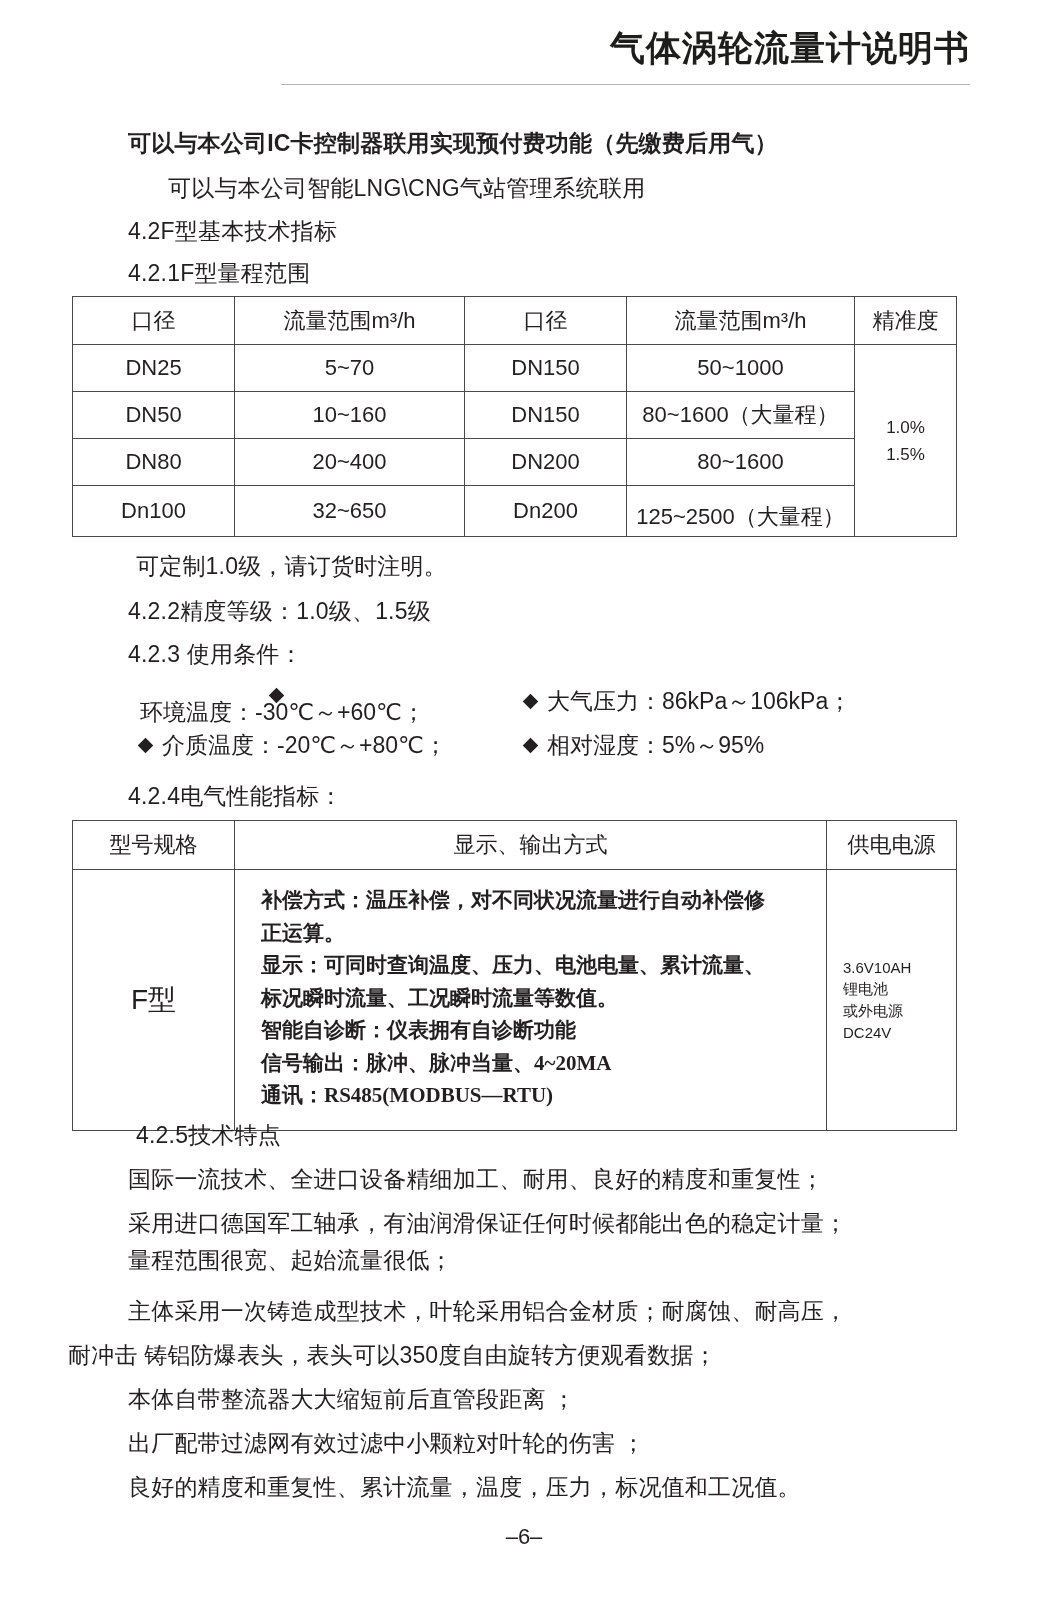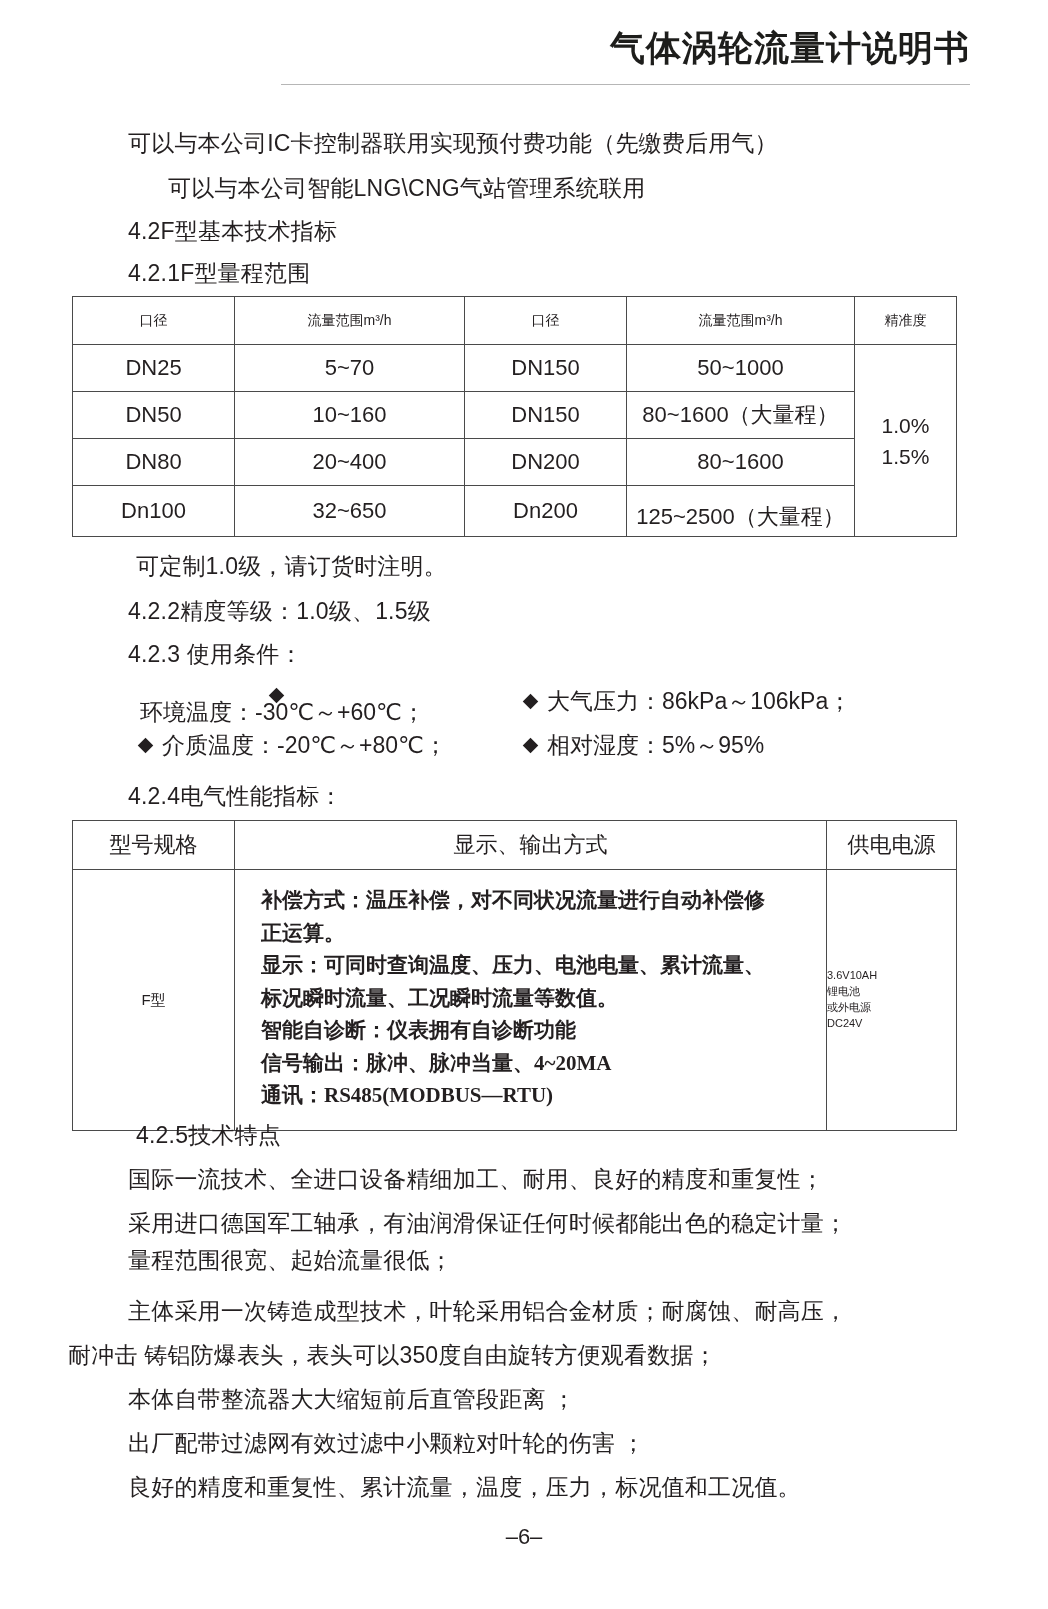--- a/index.html
+++ b/index.html
@@ -92,62 +92,63 @@
   table.doc-table th {
     border: 1px solid #4a4a4a;
     text-align: center;
     vertical-align: middle;
     font-weight: normal;
     padding: 0;
   }
 
   
   #range-table { left: 72px; top: 296px; width: 884px; }
-  #range-table th { height: 47px; font-size: 14px; }
+  #range-table th { height: 47px; font-size: 22px; }
   #range-table td { height: 46px; font-size: 22px; }
   #range-table .c-dia  { width: 162px; }
   #range-table .c-flow { width: 230px; }
   #range-table .c-dia2 { width: 162px; }
   #range-table .c-flow2{ width: 228px; }
   #range-table .c-acc  { width: 102px; }
   #range-table td.acc-cell {
     vertical-align: middle;
-    font-size: 21px;
+    font-size: 17px;
     line-height: 1.0;
     padding: 0;
   }
   #range-table td.acc-cell .acc-a { display: block; margin-bottom: 10px; }
   #range-table td.acc-cell .acc-b { display: block; }
   #range-table td.low-offset {
     vertical-align: bottom;
     padding-bottom: 4px;
   }
 
   
   #elec-table { left: 72px; top: 820px; width: 884px; }
   #elec-table th { height: 48px; font-size: 22px; }
   #elec-table .e-model { width: 162px; }
   #elec-table .e-disp  { width: 592px; }
   #elec-table .e-pwr   { width: 130px; }
-  #elec-table td.model-cell { font-size: 15px; }
+  #elec-table td.model-cell { font-size: 28px; }
   #elec-table td.disp-cell {
     text-align: left;
     vertical-align: top;
     padding: 14px 10px 14px 26px;
     font-family: "Liberation Serif", "DejaVu Serif", serif;
     font-weight: bold;
     font-size: 21px;
     line-height: 1.55;
     height: 232px;
   }
   #elec-table td.disp-cell .dline { white-space: nowrap; }
   #elec-table td.pwr-cell {
     text-align: left;
     vertical-align: middle;
-    font-size: 11px;
+    padding-left: 16px;
+    font-size: 15px;
     line-height: 1.45;
   }
   #elec-table td.pwr-cell .pline { white-space: nowrap; }
 
   
   .page-number {
     position: absolute;
     left: 0;
     top: 1524px;
     width: 1048px;
@@ -159,21 +160,21 @@
 </head>
 <body>
 
 <div class="page-header">
   <div class="header-title">气体涡轮流量计说明书</div>
   <div class="header-rule"></div>
 </div>
 
 <div class="content">
 
-  <div class="para" style="left:128px; top:132px;">可以与本公司IC卡控制器联用实现预付费功能（先缴费后用气）</div>
+  <div class="para" style="left:128px; top:132px;font-weight:bold;">可以与本公司IC卡控制器联用实现预付费功能（先缴费后用气）</div>
   <div class="para" style="left:128px; top:177px;margin-left:40px;">可以与本公司智能LNG\CNG气站管理系统联用</div>
   <div class="para" style="left:128px; top:220px;">4.2F型基本技术指标</div>
   <div class="para" style="left:128px; top:262px;">4.2.1F型量程范围</div>
 
   <table class="doc-table" id="range-table">
     <colgroup>
       <col class="c-dia">
         <col class="c-flow">
         <col class="c-dia2">
         <col class="c-flow2">

